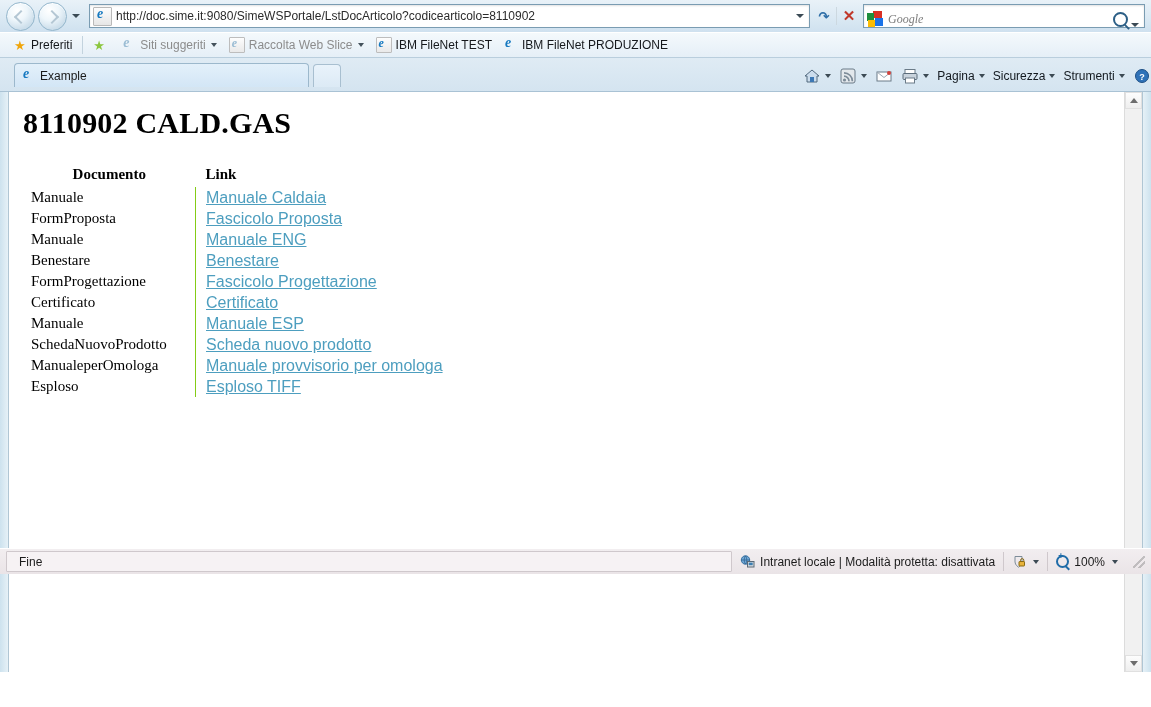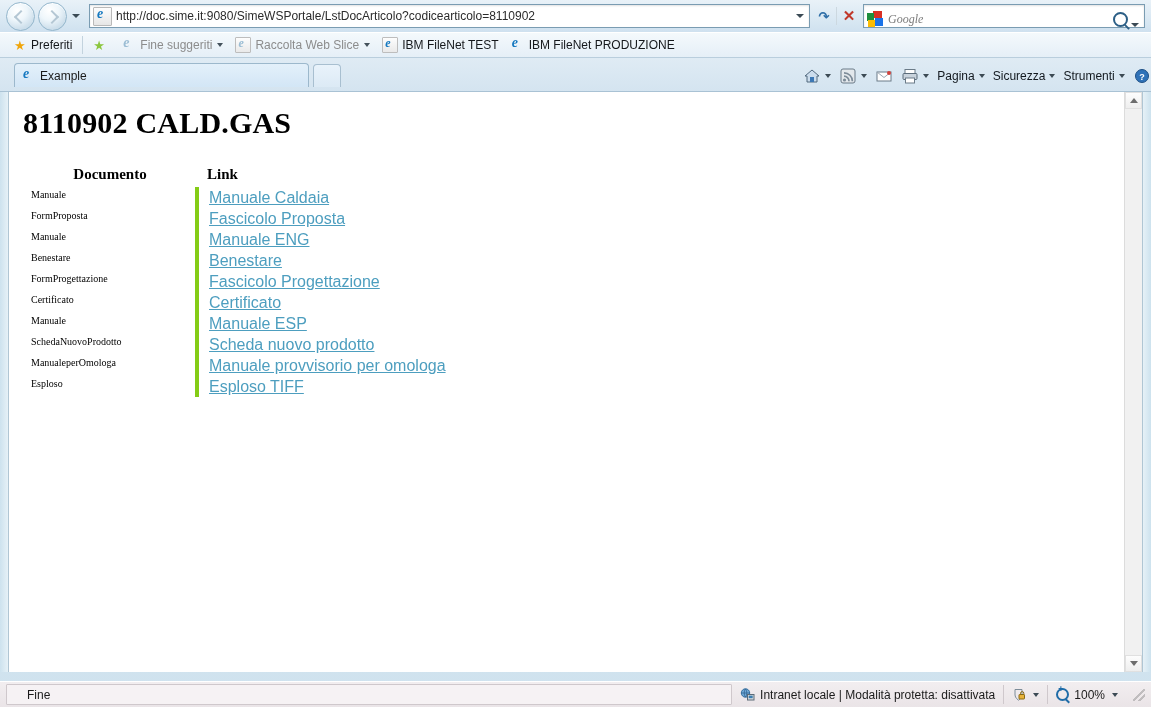--- a/index.html
+++ b/index.html
@@ -6,21 +6,21 @@
   html, body {
     margin: 0; padding: 0;
     width: 1151px; height: 707px;
     overflow: hidden;
     font-family: "Liberation Sans", sans-serif;
     font-size: 12px;
     background: #ffffff;
   }
   #app {
     position: relative;
-    width: 1151px; height: 707px;
+    width: 1151px; height: 574px;
     background: linear-gradient(to bottom, #e7f1f7 0%, #dbe9f3 40%, #cfe2ee 100%);
     box-sizing: border-box;
   }
 
   
   .addr-row {
     position: absolute; left: 0; top: 0;
     width: 1151px; height: 32px;
     display: flex; align-items: center;
     background: linear-gradient(to bottom, #e9f2f8 0%, #dceaf4 50%, #cfe1ef 100%);
@@ -231,23 +231,23 @@
     text-align: center;
     padding: 0 14px 4px 14px;
   }
   table.doctable th.link-h { text-align: left; padding-left: 10px; }
   table.doctable td {
     padding: 1.5px 14px 1.5px 8px;
     vertical-align: top;
   }
   table.doctable td.doc {
     font-family: "Liberation Serif", serif;
-    font-size: 10px;
+    font-size: 15px;
     color: #000;
-    border-right: 4px solid #84cc16;
+    border-right: 1px solid #84cc16;
     min-width: 150px;
     white-space: nowrap;
   }
   table.doctable td.lnk {
     padding-left: 10px;
     white-space: nowrap;
   }
   table.doctable td.lnk a {
     font-family: "Liberation Sans", sans-serif;
     font-size: 16px;
@@ -290,21 +290,21 @@
     background: linear-gradient(to bottom, #f2eef0 0%, #eae4e7 100%);
     border-top: 1px solid #ffffff;
     display: flex; align-items: center;
     box-sizing: border-box;
     padding: 0 6px;
   }
   .sb-cell {
     display: flex; align-items: center; height: 20px;
     font-size: 12px; color: #1b1b1b; white-space: nowrap;
   }
-  .sb-left { flex: 1; padding-left: 20px; border: 1px solid #cfc8cc; border-radius: 1px; background: #f6f2f4; height: 19px; }
+  .sb-left { flex: 1; padding-left: 12px; border: 1px solid #cfc8cc; border-radius: 1px; background: #f6f2f4; height: 19px; }
   .sb-div { width: 1px; height: 19px; background: #cfc8cc; margin: 0 0; }
   .sb-zone { padding: 0 8px; }
   .sb-glyph-zone {
     width: 15px; height: 13px; margin-right: 5px; flex: none; position: relative;
   }
   .sb-caret {
     width: 0; height: 0; margin: 0 7px;
     border-left: 3.5px solid transparent; border-right: 3.5px solid transparent;
     border-top: 4px solid #3c4a54;
   }
@@ -388,21 +388,21 @@
       <span>Preferiti</span>
     </div>
     <div class="fav-sep"></div>
 
     <div class="fav-item">
       <span class="star gr">★</span>
     </div>
 
     <div class="fav-item muted">
       <span class="ie-mini pale"></span>
-      <span>Fine suggeriti</span>
+      <span>Siti suggeriti</span>
       <span class="mini-caret"></span>
     </div>
 
     <div class="fav-item muted">
       <span class="ie-mini box pale"></span>
       <span>Raccolta Web Slice</span>
       <span class="mini-caret"></span>
     </div>
 
     <div class="fav-item">

